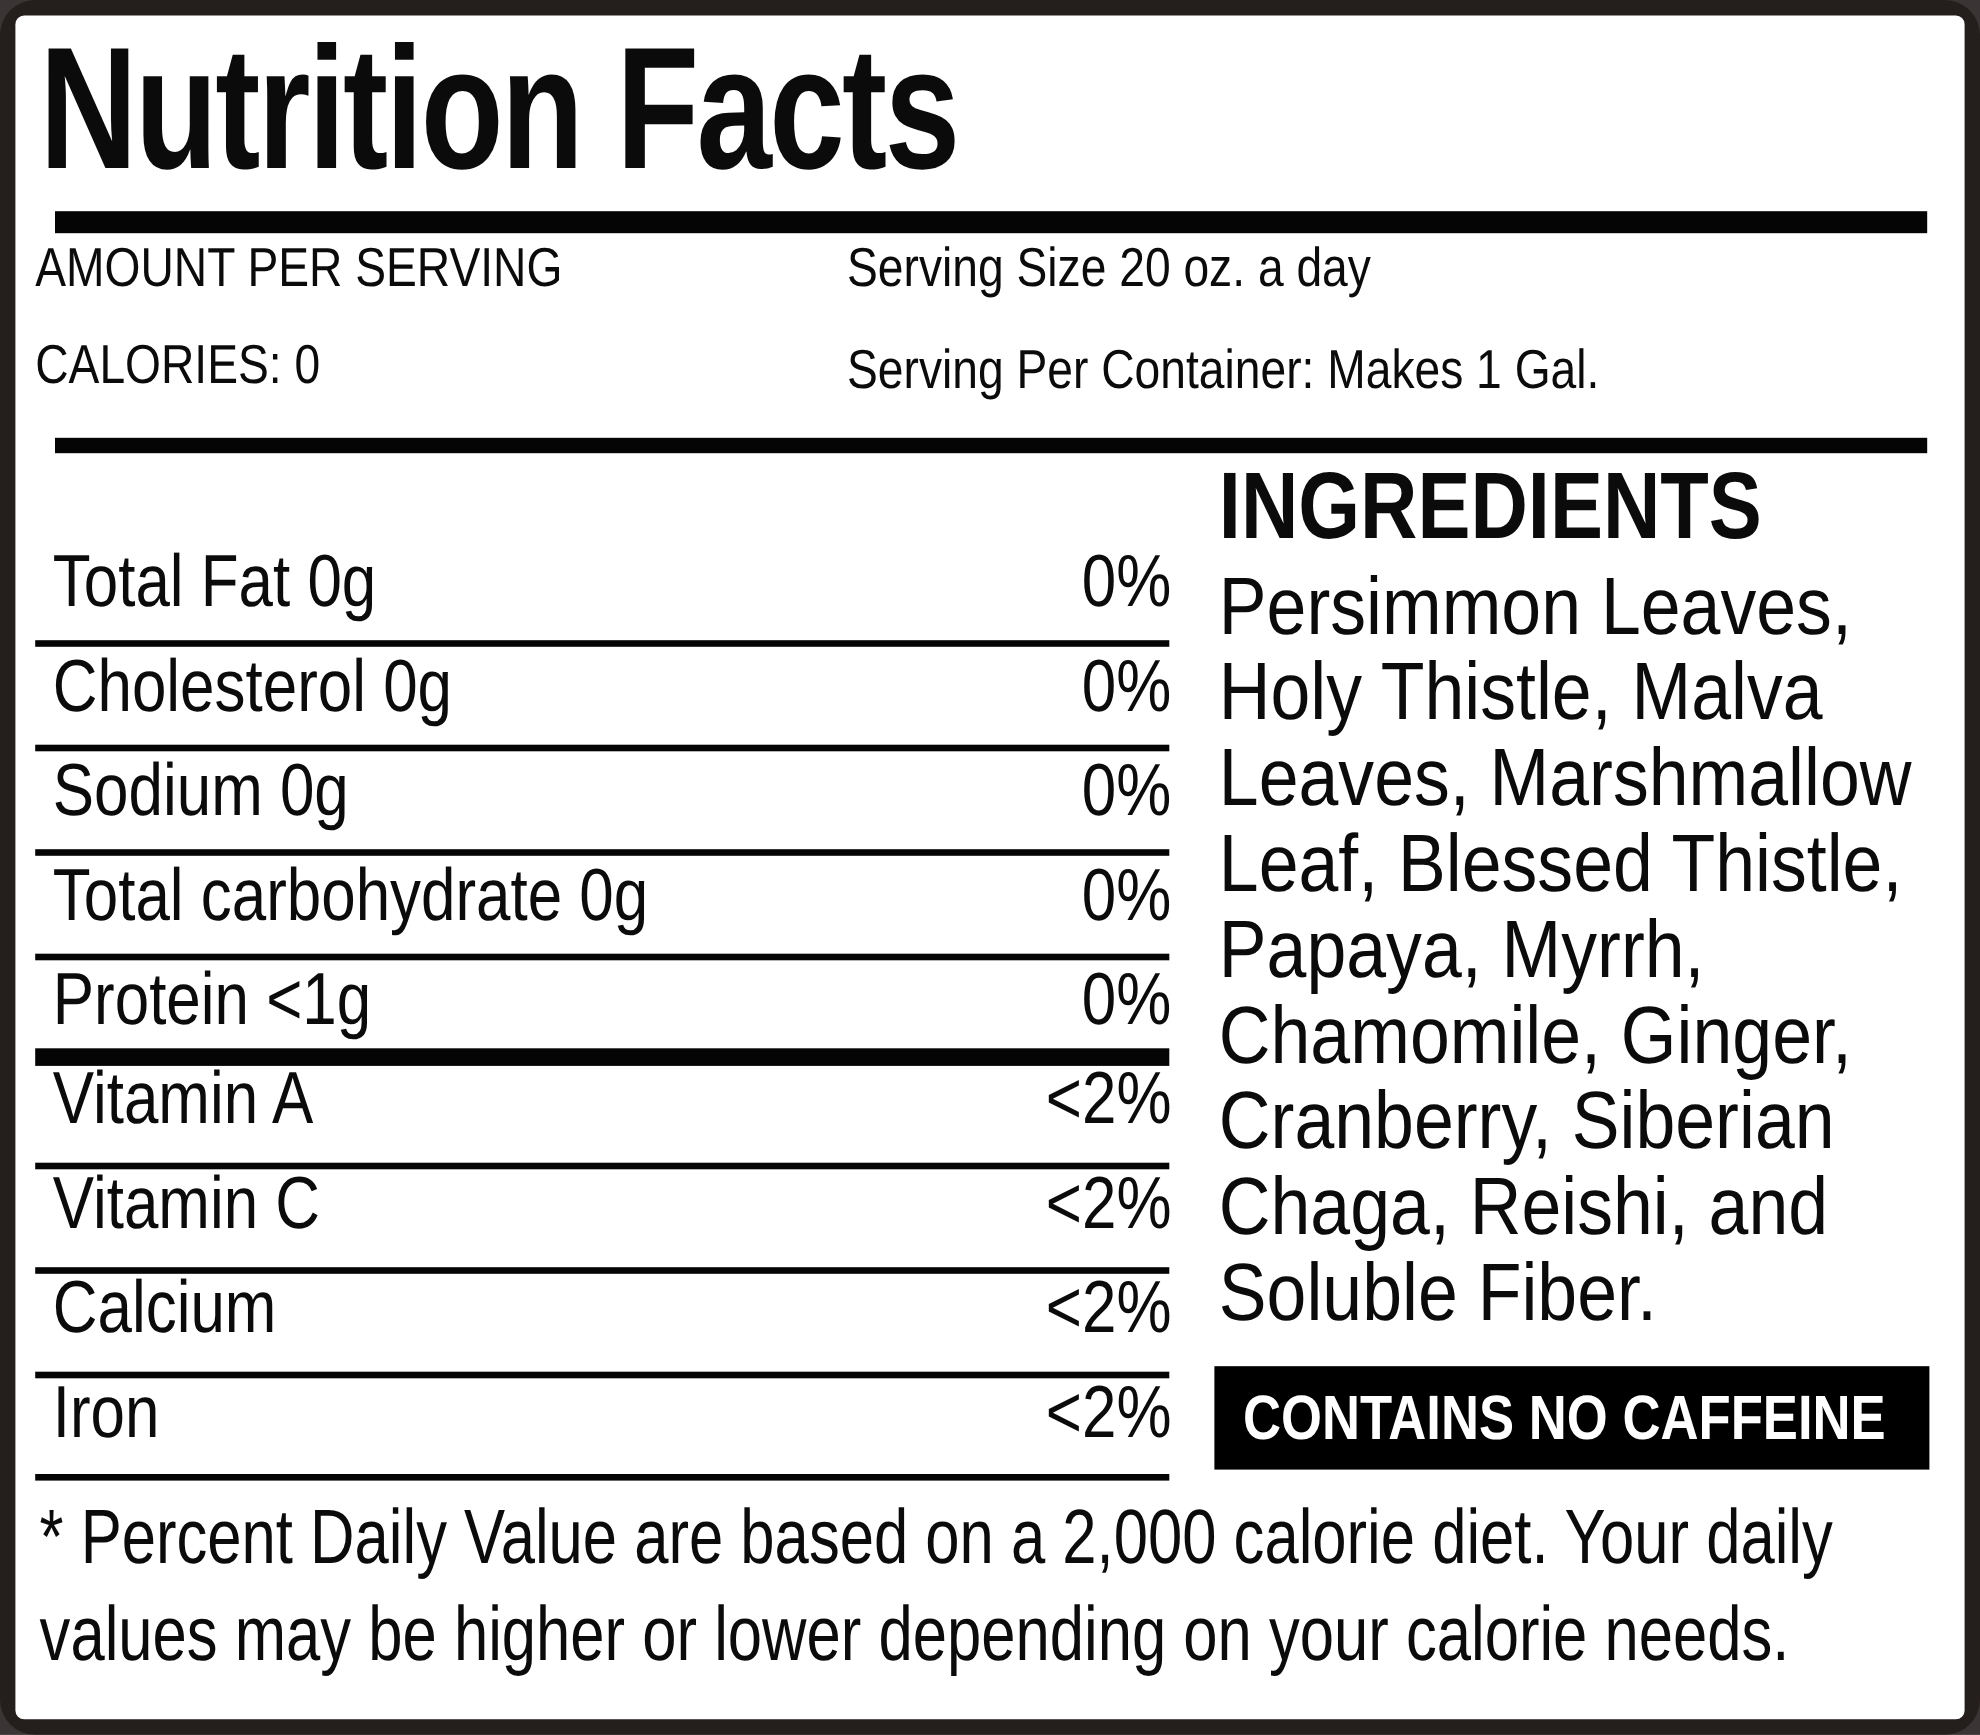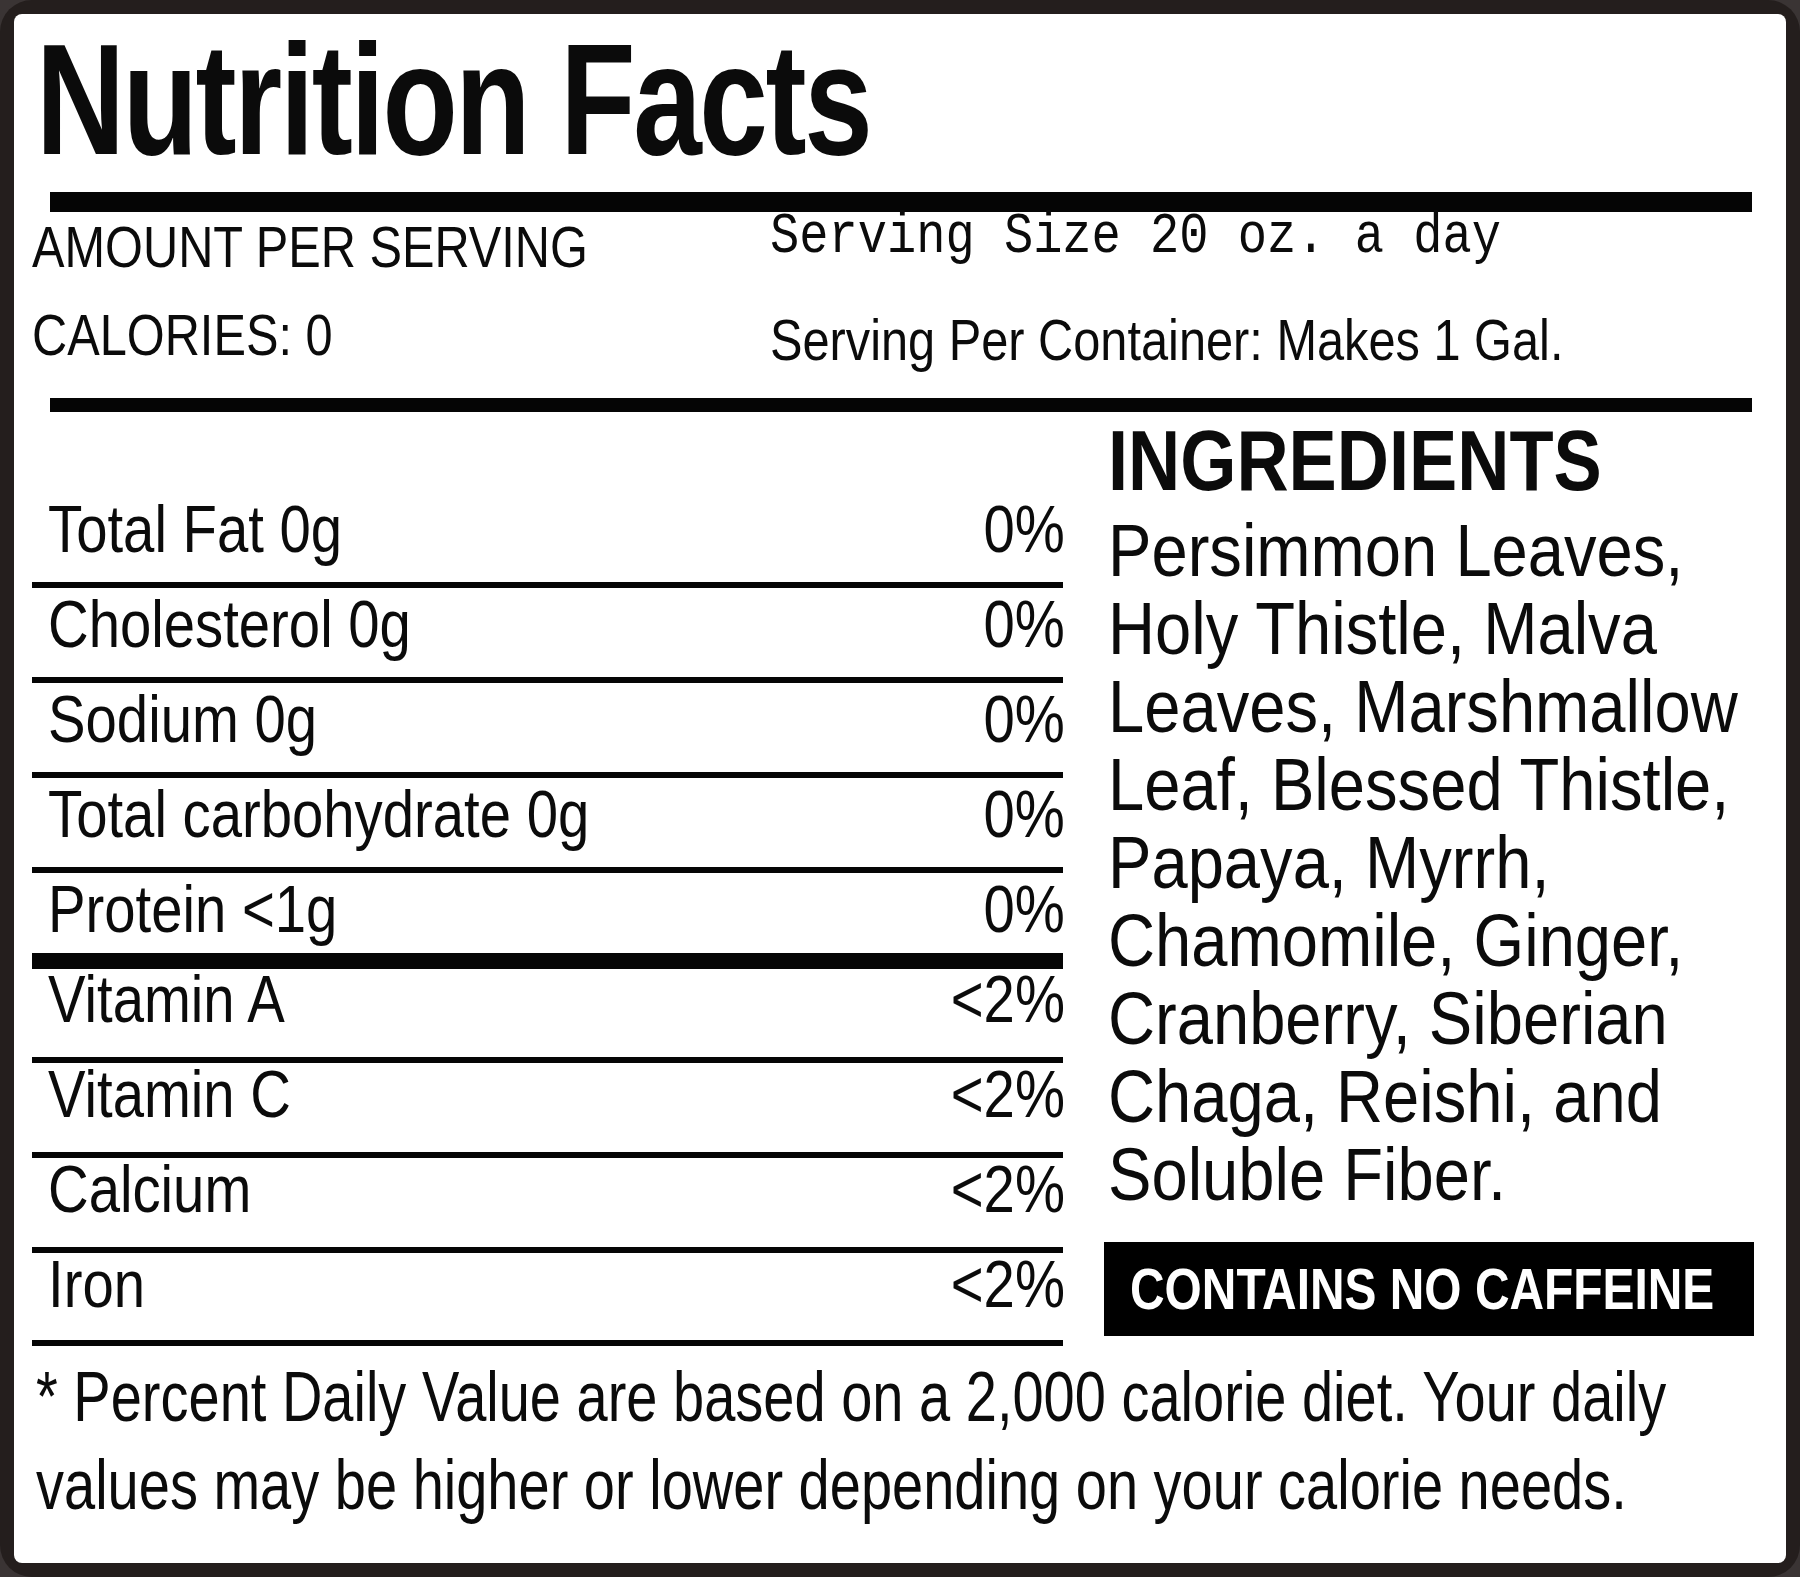--- a/index.html
+++ b/index.html
@@ -26,23 +26,23 @@
     left:36px;top:20px;
     font-size:158px;font-weight:bold;line-height:1;
     letter-spacing:-3px;
   }
   #title .cx{transform:scaleX(0.78);transform-origin:0 0;}
 
   .rule{background:#050505;}
   #bar-top{left:50px;top:192px;width:1702px;height:20px;}
   #bar-mid{left:50px;top:398px;width:1702px;height:14px;}
 
-  .serv{font-size:58px;line-height:1;}
+  .serv{font-size:50px;line-height:1;}
   #amount-label{left:32px;top:218px;}
-  #serving-size{left:770px;top:208px;font-family:Liberation Mono, monospace;}
+  #serving-size{left:770px;top:218px;}
   #calories-label{left:32px;top:306px;}
   #servings-per{left:770px;top:311px;}
 
   #dv-header{
     left:32px;top:404px;width:1033px;
     font-size:72px;line-height:1;text-align:right;
   }
 
   .nrow{
     left:48px;width:1033px;height:78px;

